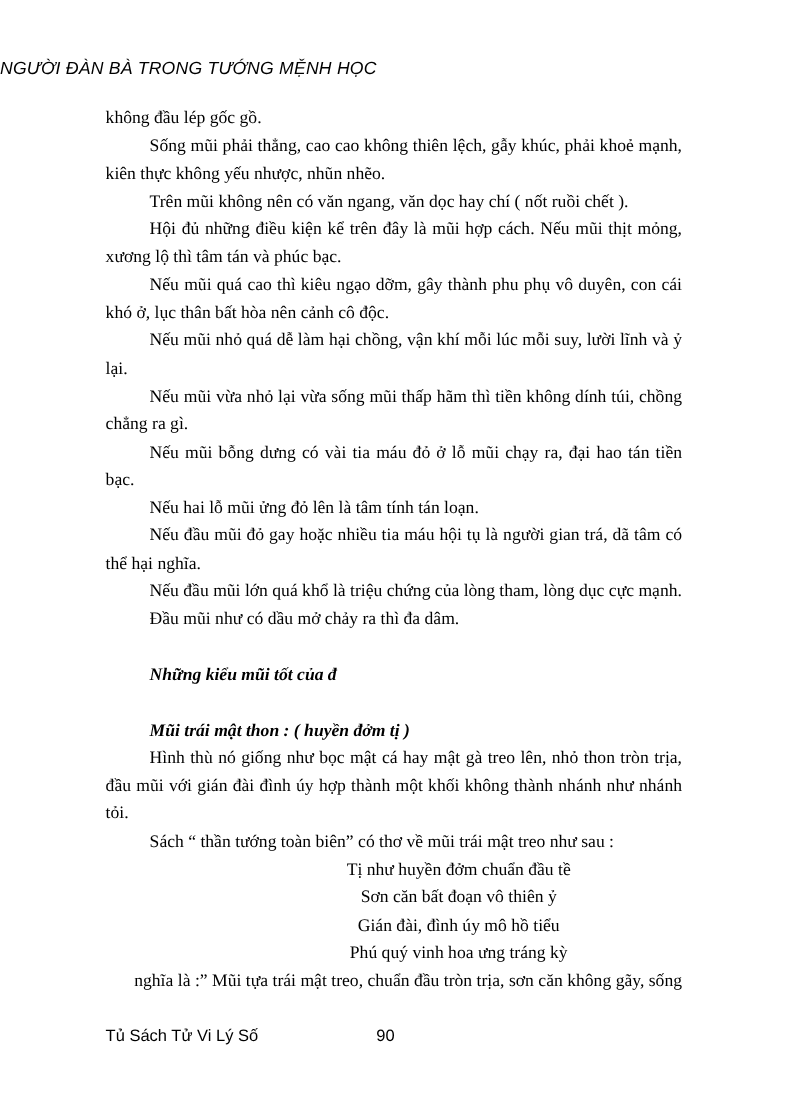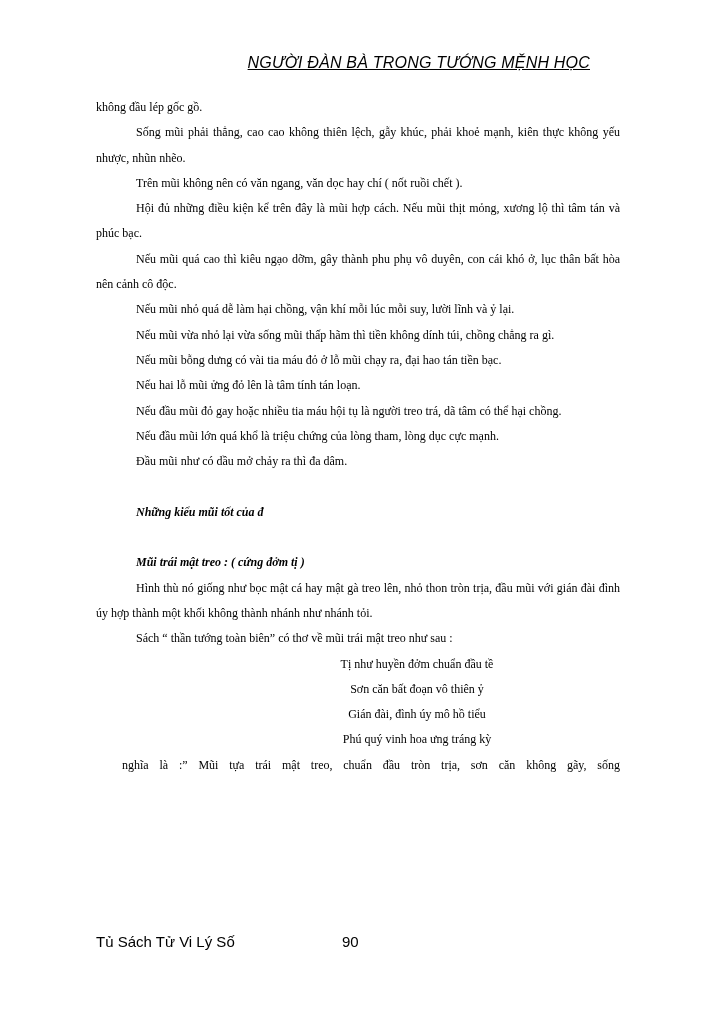--- a/index.html
+++ b/index.html
@@ -15,34 +15,33 @@
   .page {
     position: absolute;
     inset: 0;
     background: #ffffff;
   }
   .page-header {
     position: absolute;
     top: 54px;
     left: 0;
     width: 590px;
-    text-align: right;
+    text-align: left;
     font-family: "Liberation Sans", sans-serif;
     font-style: italic;
     font-size: 16px;
     letter-spacing: 0.2px;
     white-space: nowrap;
-    text-decoration: underline;
   }
   .text-block {
     position: absolute;
     top: 95px;
     left: 96px;
     width: 524px;
-    font-size: 12px;
+    font-size: 16px;
     line-height: 25.3px;
     text-align: justify;
   }
   .text-block p {
     margin: 0;
     padding: 0;
   }
   p.plain { text-indent: 0; }
   p.indent { text-indent: 40px; }
   p.heading {
@@ -83,25 +82,25 @@
   <div class="text-block" id="text-block">
       <p class="plain">không đầu lép gốc gồ.</p>
       <p class="indent">Sống mũi phải thẳng, cao cao không thiên lệch, gẫy khúc, phải khoẻ mạnh, kiên thực không yếu nhược, nhũn nhẽo.</p>
       <p class="indent">Trên mũi không nên có văn ngang, văn dọc hay chí ( nốt ruồi chết ).</p>
       <p class="indent">Hội đủ những điều kiện kể trên đây là mũi hợp cách. Nếu mũi thịt mỏng, xương lộ thì tâm tán và phúc bạc.</p>
       <p class="indent">Nếu mũi quá cao thì kiêu ngạo dỡm, gây thành phu phụ vô duyên, con cái khó ở, lục thân bất hòa nên cảnh cô độc.</p>
       <p class="indent">Nếu mũi nhỏ quá dễ làm hại chồng, vận khí mỗi lúc mỗi suy, lười lĩnh và ỷ lại.</p>
       <p class="indent">Nếu mũi vừa nhỏ lại vừa sống mũi thấp hãm thì tiền không dính túi, chồng chẳng ra gì.</p>
       <p class="indent">Nếu mũi bỗng dưng có vài tia máu đỏ ở lỗ mũi chạy ra, đại hao tán tiền bạc.</p>
       <p class="indent">Nếu hai lỗ mũi ửng đỏ lên là tâm tính tán loạn.</p>
-      <p class="indent">Nếu đầu mũi đỏ gay hoặc nhiều tia máu hội tụ là người treo trá, dã tâm có thể hại chồng.</p>
+      <p class="indent">Nếu đầu mũi đỏ gay hoặc nhiều tia máu hội tụ là người gian trá, dã tâm có thể hại nghĩa.</p>
       <p class="indent">Nếu đầu mũi lớn quá khổ là triệu chứng của lòng tham, lòng dục cực mạnh.</p>
       <p class="indent">Đầu mũi như có dầu mở chảy ra thì đa dâm.</p>
       <p class="heading">Những kiểu mũi tốt của đ</p>
-      <p class="heading">Mũi trái mật treo : ( cứng đởm tị )</p>
+      <p class="heading">Mũi trái mật thon : ( huyền đởm tị )</p>
       <p class="indent">Hình thù nó giống như bọc mật cá hay mật gà treo lên, nhỏ thon tròn trịa, đầu mũi với gián đài đình úy hợp thành một khối không thành nhánh như nhánh tỏi.</p>
       <p class="indent">Sách “ thần tướng toàn biên” có thơ về mũi trái mật treo như sau :</p>
       <p class="verse">Tị như huyền đởm chuẩn đầu tề</p>
       <p class="verse">Sơn căn bất đoạn vô thiên ỷ</p>
       <p class="verse">Gián đài, đình úy mô hồ tiểu</p>
       <p class="verse">Phú quý vinh hoa ưng tráng kỳ</p>
       <p class="cont">nghĩa là :” Mũi tựa trái mật treo, chuẩn đầu tròn trịa, sơn căn không gãy, sống</p>
     </div>
 
   <div class="page-footer">

